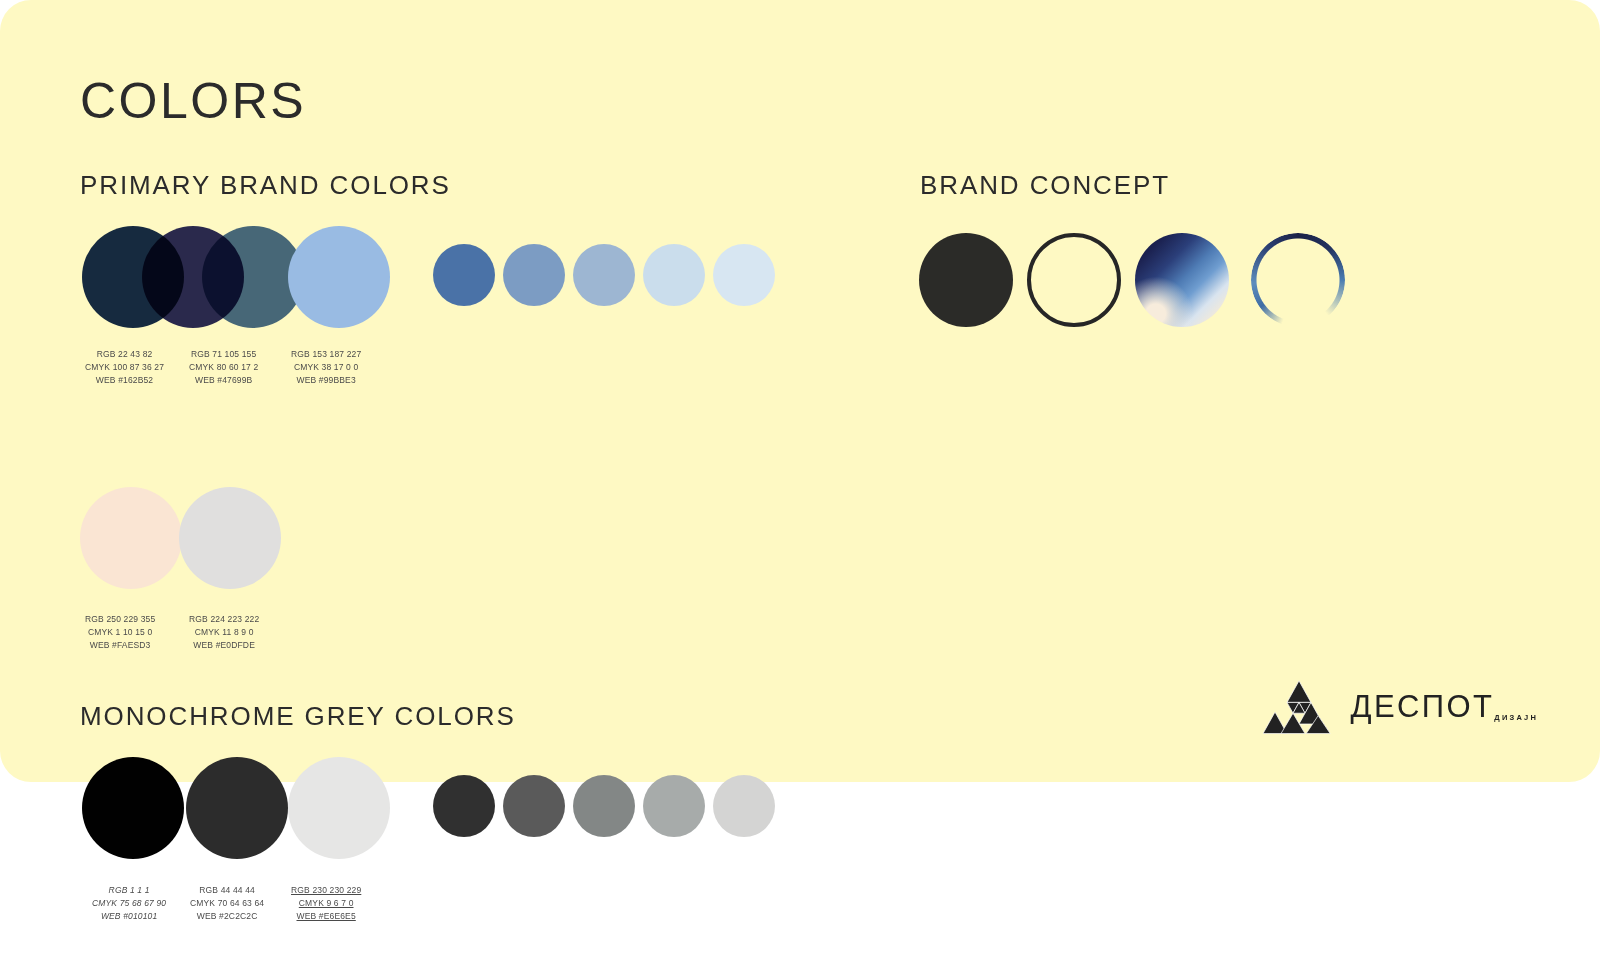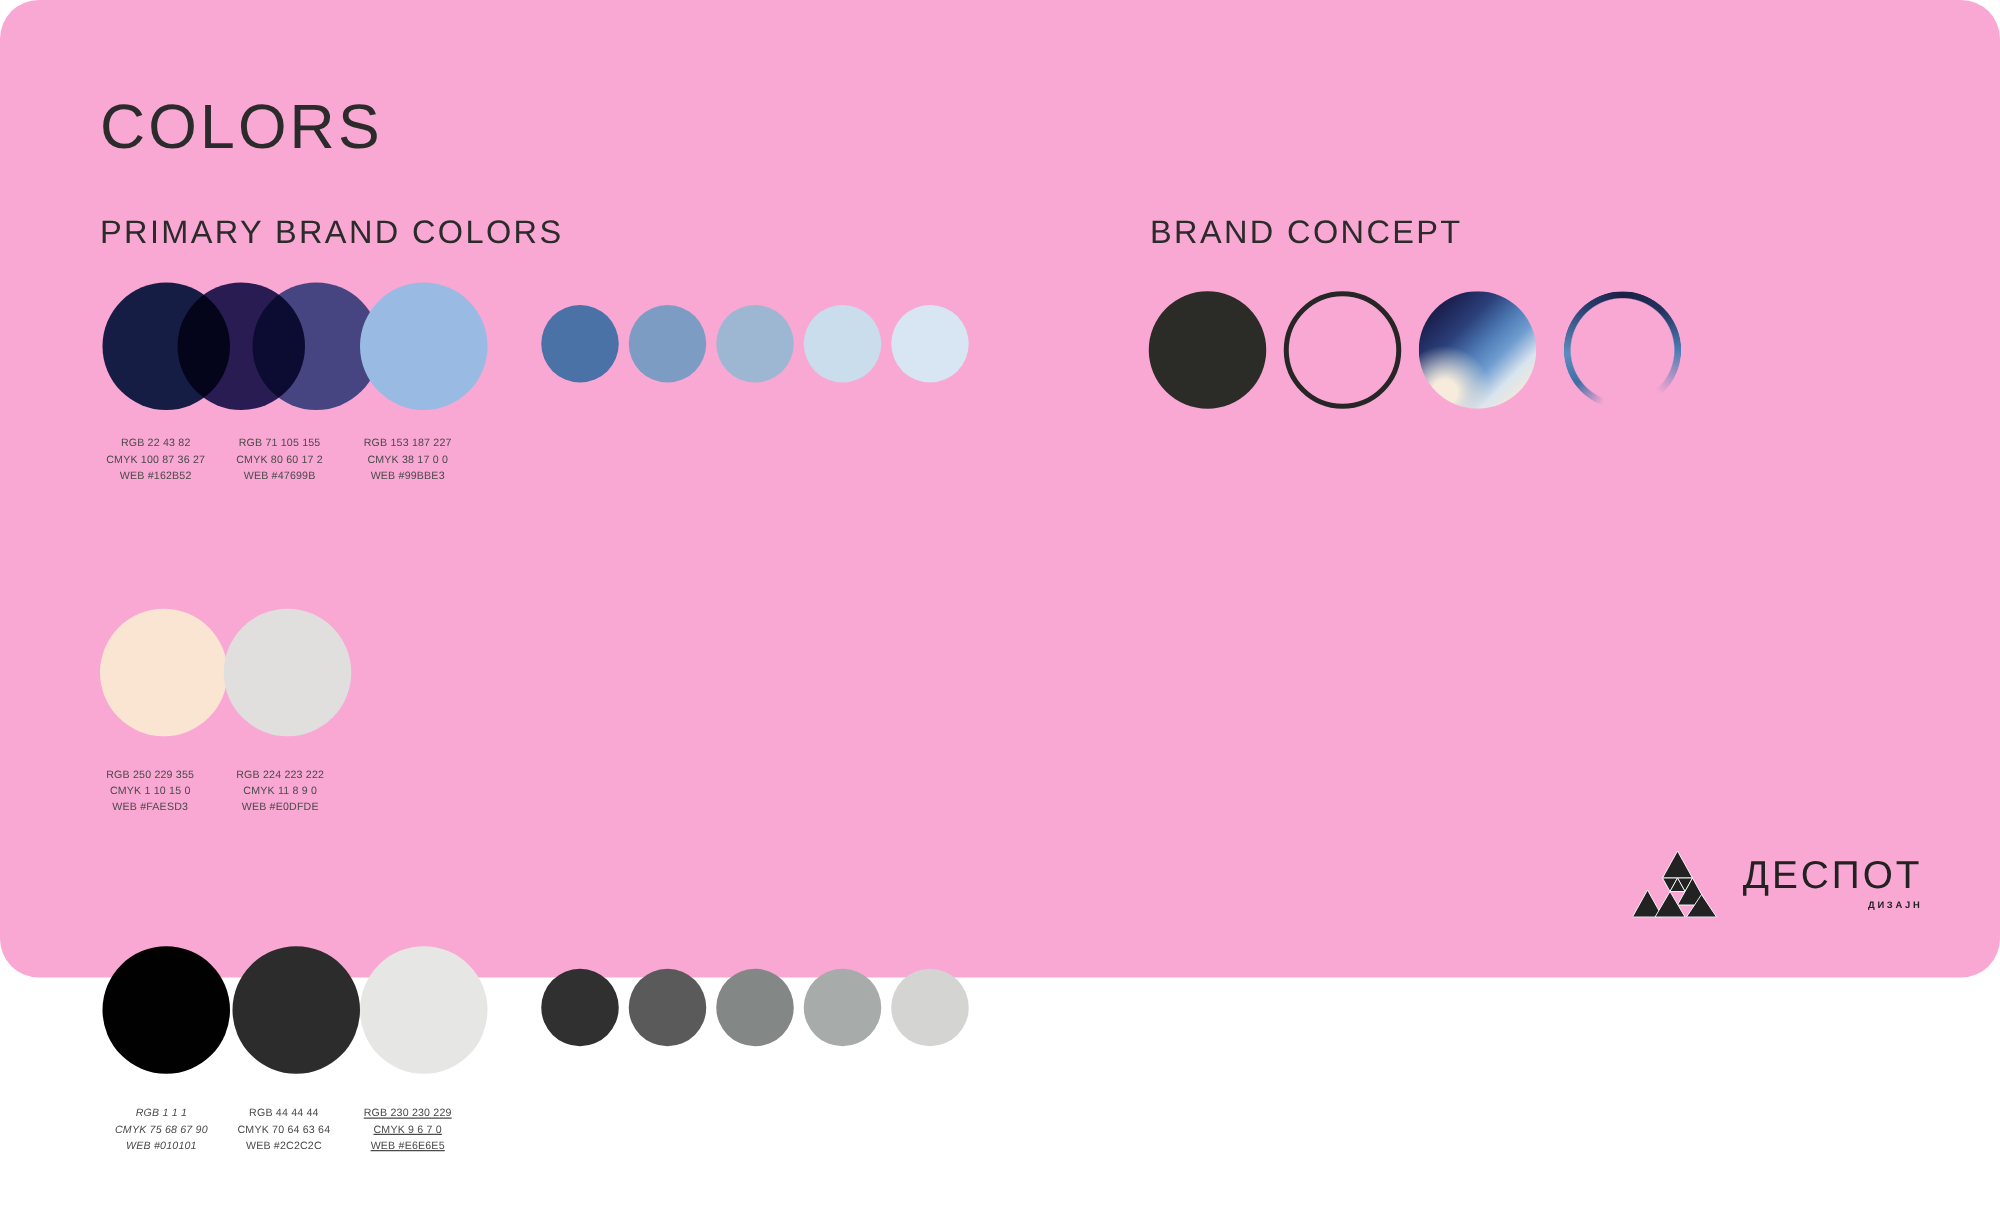--- a/index.html
+++ b/index.html
@@ -7,21 +7,21 @@
     width: 1600px;
     height: 973px;
     background: #ffffff;
     font-family: "Liberation Sans", sans-serif;
     overflow: hidden;
   }
   .page {
     position: relative;
     width: 1600px;
     height: 782px;
-    background: #f9a8d4;
+    background: #fef9c3;
     border-radius: 31px;
   }
 
   
   .page-title {
     position: absolute;
     left: 80px;
     top: 76px;
     font-size: 50px;
     font-weight: 400;
@@ -93,21 +93,21 @@
       #4a7cb1 250deg,
       rgba(255,255,255,0) 300deg,
       rgba(255,255,255,0) 360deg);
     -webkit-mask: radial-gradient(circle, transparent 0 41px, #000 42px);
     mask: radial-gradient(circle, transparent 0 41px, #000 42px);
   }
 
   
   .logo { position: absolute; right: 62px; bottom: 48px; display: flex; align-items: center; gap: 16px; }
   .logo-mark { width: 72px; height: 56px; }
-  .logo-text-wrap { display: flex; flex-direction: column; align-items: flex-end; justify-content: center; }
+  .logo-text-wrap { display: flex; align-items: flex-end; justify-content: center; }
   .logo-word {
     font-size: 31px;
     letter-spacing: 2.4px;
     color: #222222;
     line-height: 1;
     font-weight: 400;
   }
   .logo-sub {
     font-size: 7.5px;
     letter-spacing: 2.2px;
@@ -171,20 +171,21 @@
     <div>RGB 250 229 355</div>
     <div>CMYK 1 10 15 0</div>
     <div>WEB #FAESD3</div>
   </div>
   <div class="label-block" style="left:189px; top:613px;">
     <div>RGB 224 223 222</div>
     <div>CMYK 11 8 9 0</div>
     <div>WEB #E0DFDE</div>
   </div>
 
+  <div class="section-title" style="left:80px; top:703px;">MONOCHROME GREY COLORS</div>
 
   <div class="circle big" style="left:82px;  top:757px; background:#010101;"></div>
   <div class="circle big" style="left:186px; top:757px; background:#2C2C2C;"></div>
   <div class="circle big" style="left:288px; top:757px; background:#E6E6E5;"></div>
 
   <div class="swatch-row" style="left:433px; top:775px; width:340px; height:70px;">
     <div class="circle small" style="left:0px;   background:#303030;"></div>
     <div class="circle small" style="left:70px;  background:#5A5A5A;"></div>
     <div class="circle small" style="left:140px; background:#838786;"></div>
     <div class="circle small" style="left:210px; background:#A7ABAA;"></div>

